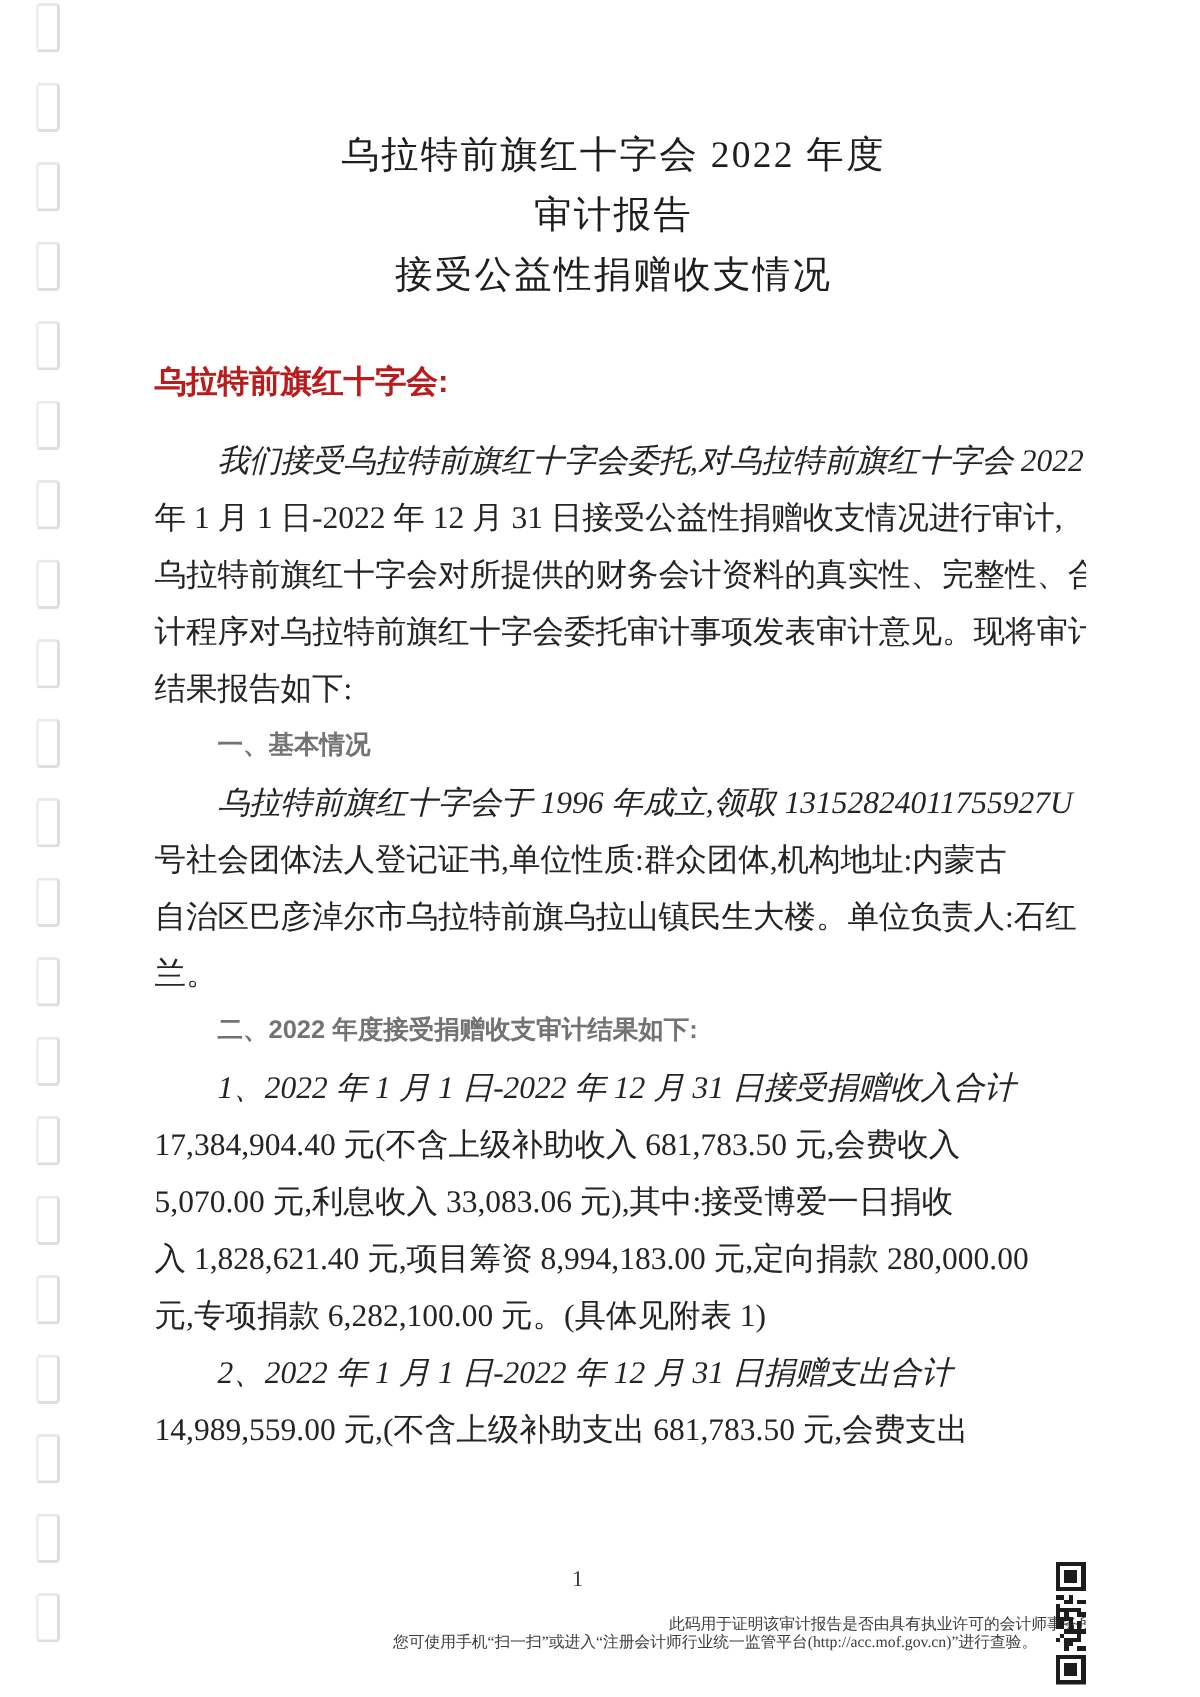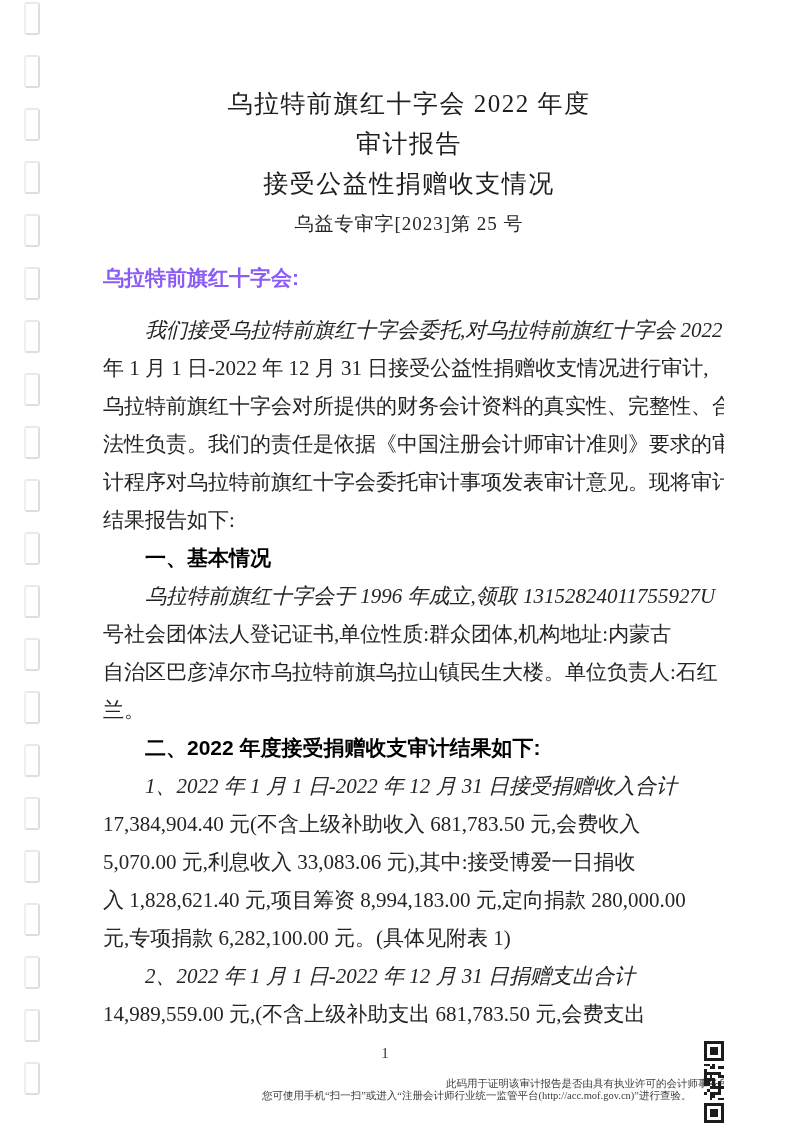--- a/index.html
+++ b/index.html
@@ -11,30 +11,30 @@
   
   .holes { position:absolute; left:24px; top:2px; width:20px; }
   .hole {
     width:12px; height:29px; margin-bottom:20px; border-radius:3px;
     border:2px solid #dedede; border-left-color:#efefef; border-top-color:#e9e9e9;
   }
   .content { position:absolute; left:103px; top:84px; width:612px; }
   .title { text-align:center; font-size:25px; line-height:40px; letter-spacing:1.5px; color:#1e1e1e; }
   .docnum { text-align:center; font-size:19px; line-height:28px; margin-top:6px; letter-spacing:1px; }
   .salutation {
-    margin-top:25px; font-size:21px; line-height:30px; font-weight:700;
-    font-family:"Liberation Sans","DejaVu Sans",sans-serif; color:#8b5cf6;
+    margin-top:36px; font-size:21px; line-height:30px; font-weight:700;
+    font-family:"Liberation Sans","DejaVu Sans",sans-serif; color:#b91c1c;
   }
   .para { font-size:21px; line-height:38px; }
   .para .line { white-space:nowrap; }
   .para.first-indent .line:first-child { text-indent:42px;font-style:italic; }
   .intro { margin-top:18px; }
   .heading {
-    font-size:21px; line-height:38px; font-weight:700; text-indent:42px;
-    font-family:"Liberation Sans","DejaVu Sans",sans-serif; color:#000000; white-space:nowrap;
+    font-size:17px; line-height:38px; font-weight:700; text-indent:42px;
+    font-family:"Liberation Sans","DejaVu Sans",sans-serif; color:#737373; white-space:nowrap;
   }
   .page-number { position:absolute; left:368px; top:1045px; width:34px; text-align:center; font-size:15px; color:#3a3a3a; }
   .footer-note {
     position:absolute; left:262px; top:1078px; width:442px;
     font-size:10.5px; line-height:12px; color:#3c3c3c;
   }
   .footer-note .n1 { padding-left:184px; white-space:nowrap; }
   .footer-note .n2 { white-space:nowrap; }
   .footer-note .n3 { text-align:right; padding-right:16px; white-space:nowrap;margin-top:30px; }
   .footer-note .code { font-weight:700; color:#222; }
@@ -70,29 +70,27 @@
       <div class="hole"></div>
     </div>
 
   <div class="content">
     <div class="title">
       <div class="t-line">乌拉特前旗红十字会 2022 年度</div>
       <div class="t-line">审计报告</div>
       <div class="t-line">接受公益性捐赠收支情况</div>
     </div>
 
-    <div class="docnum">乌益专审字[2023]第 25 号</div>
 
     <div class="salutation">乌拉特前旗红十字会:</div>
 
     <div class="para intro first-indent">
         <div class="line">我们接受乌拉特前旗红十字会委托,对乌拉特前旗红十字会 2022</div>
         <div class="line">年 1 月 1 日-2022 年 12 月 31 日接受公益性捐赠收支情况进行审计,</div>
         <div class="line">乌拉特前旗红十字会对所提供的财务会计资料的真实性、完整性、合</div>
-        <div class="line">法性负责。我们的责任是依据《中国注册会计师审计准则》要求的审</div>
         <div class="line">计程序对乌拉特前旗红十字会委托审计事项发表审计意见。现将审计</div>
         <div class="line">结果报告如下:</div>
       </div>
 
     <div class="heading">一、基本情况</div>
 
     <div class="para first-indent">
         <div class="line">乌拉特前旗红十字会于 1996 年成立,领取 13152824011755927U</div>
         <div class="line">号社会团体法人登记证书,单位性质:群众团体,机构地址:内蒙古</div>
         <div class="line">自治区巴彦淖尔市乌拉特前旗乌拉山镇民生大楼。单位负责人:石红</div>

